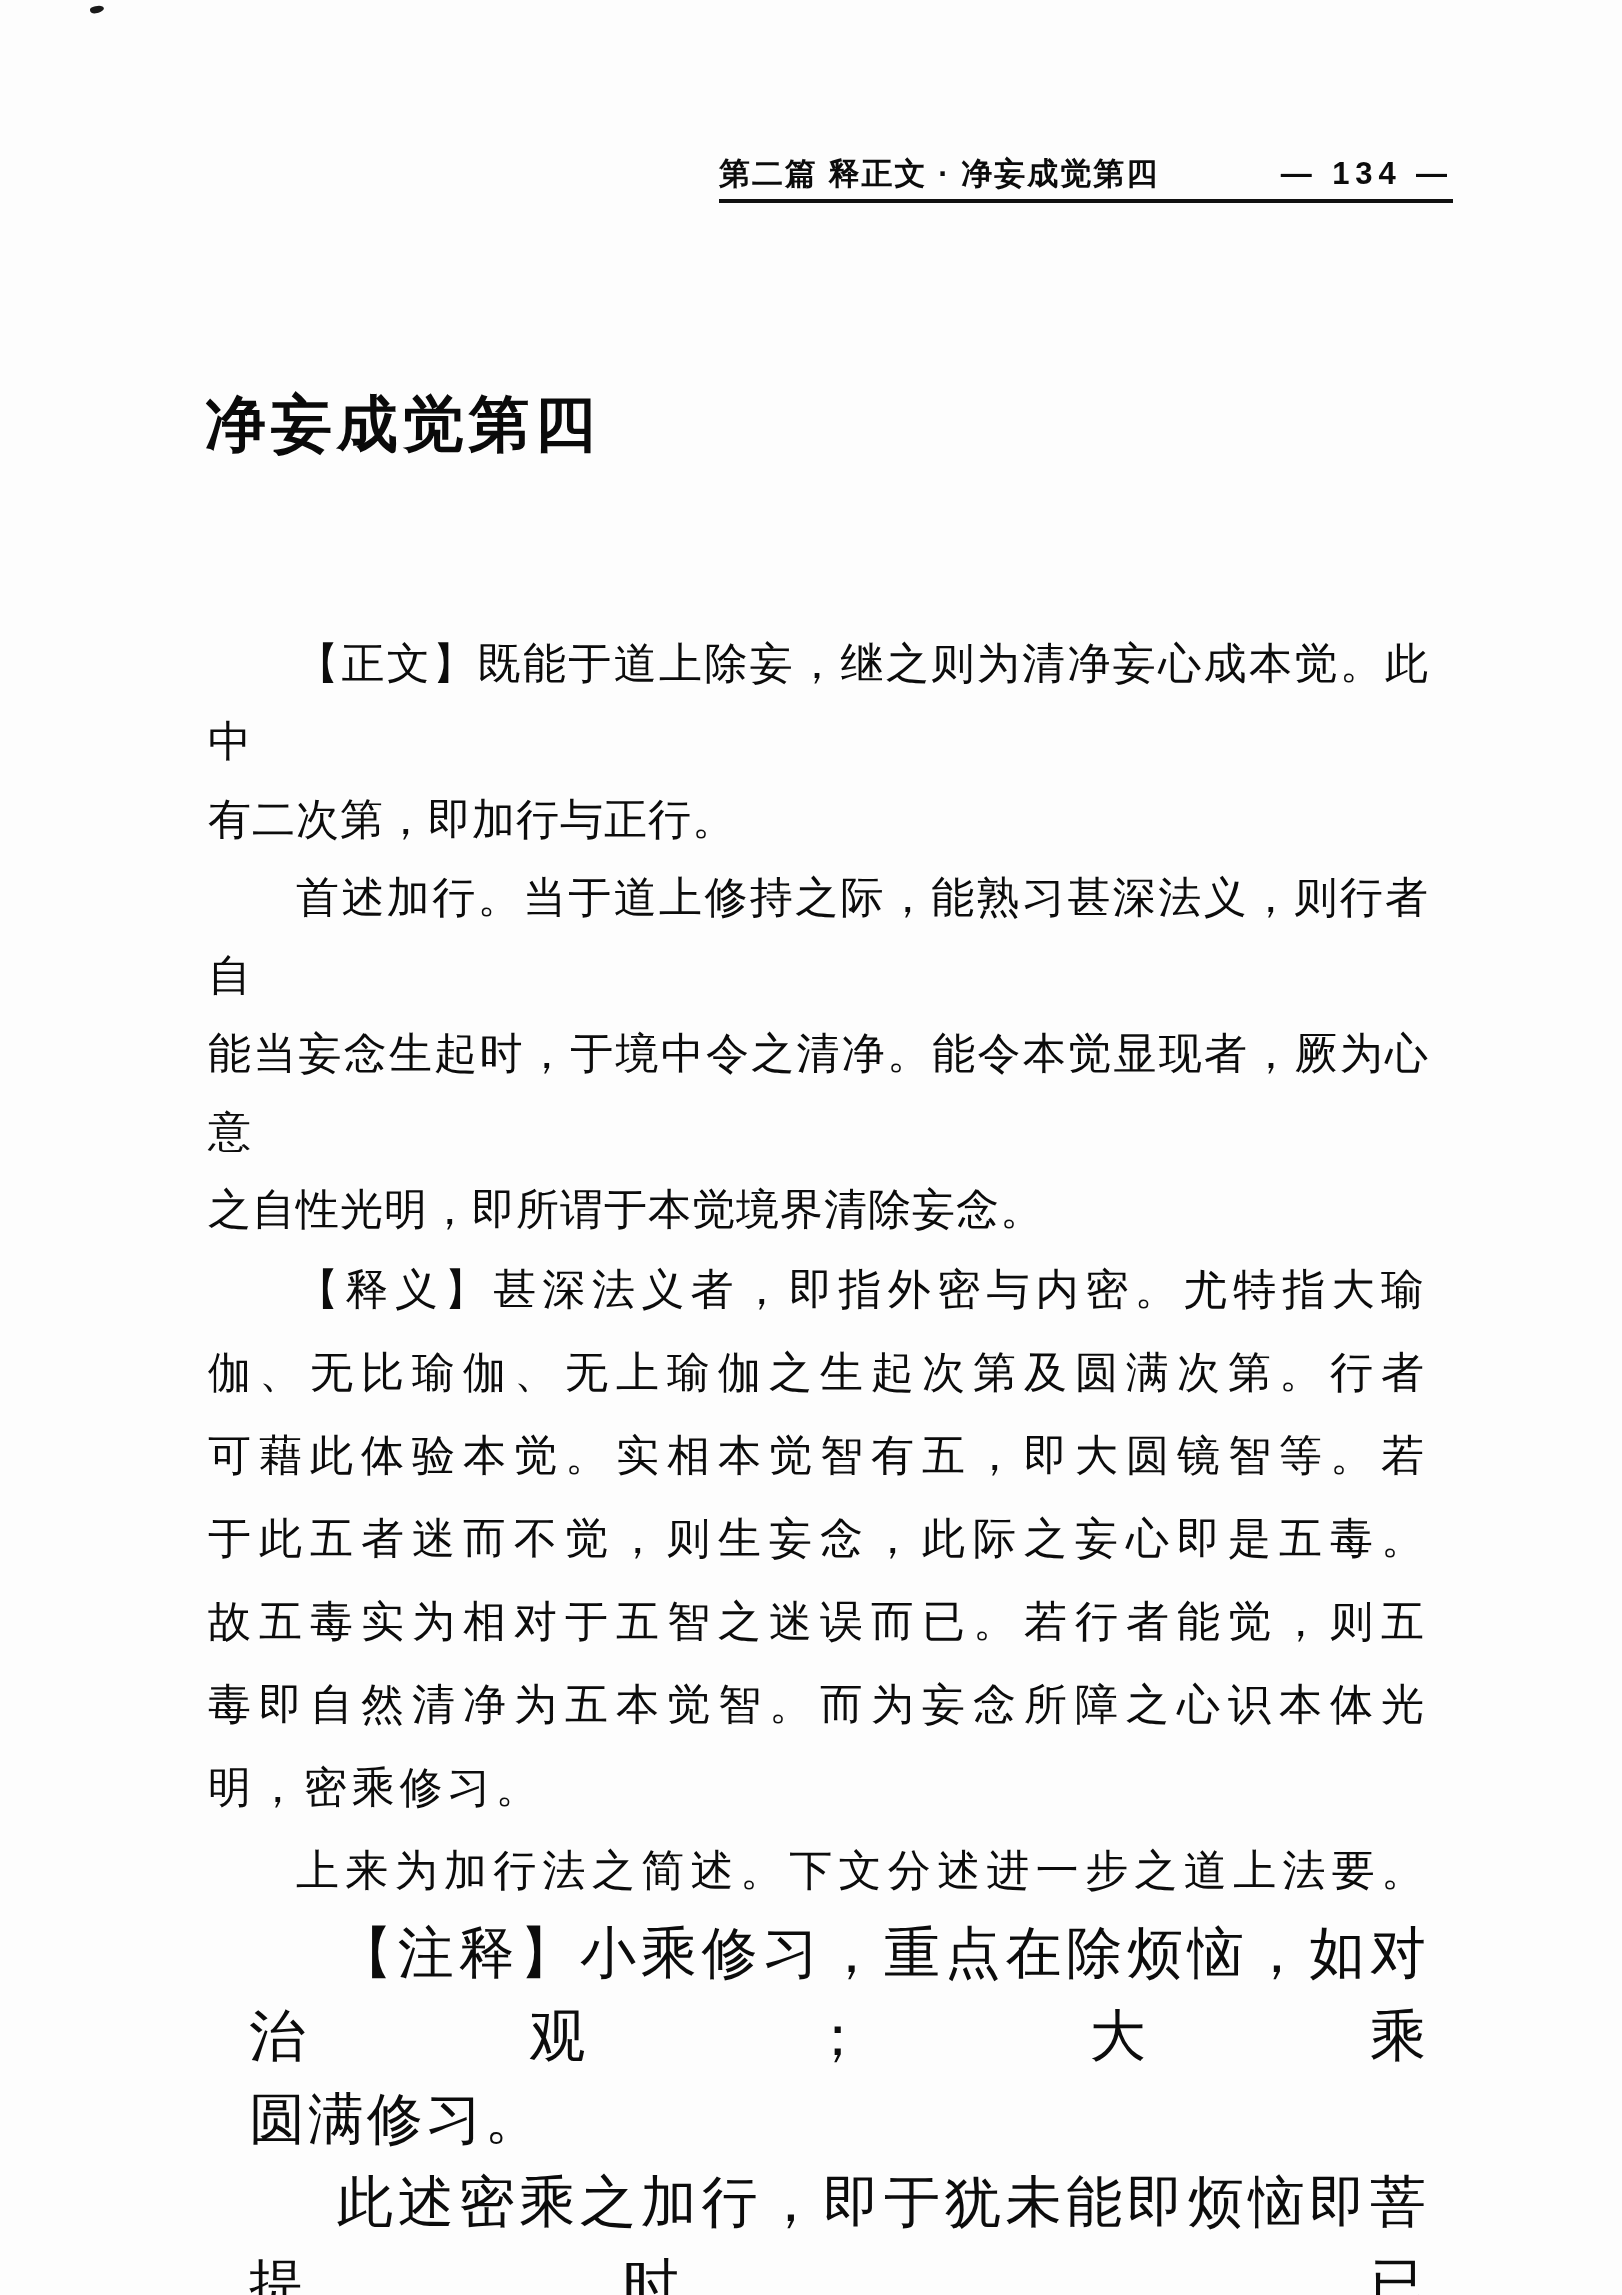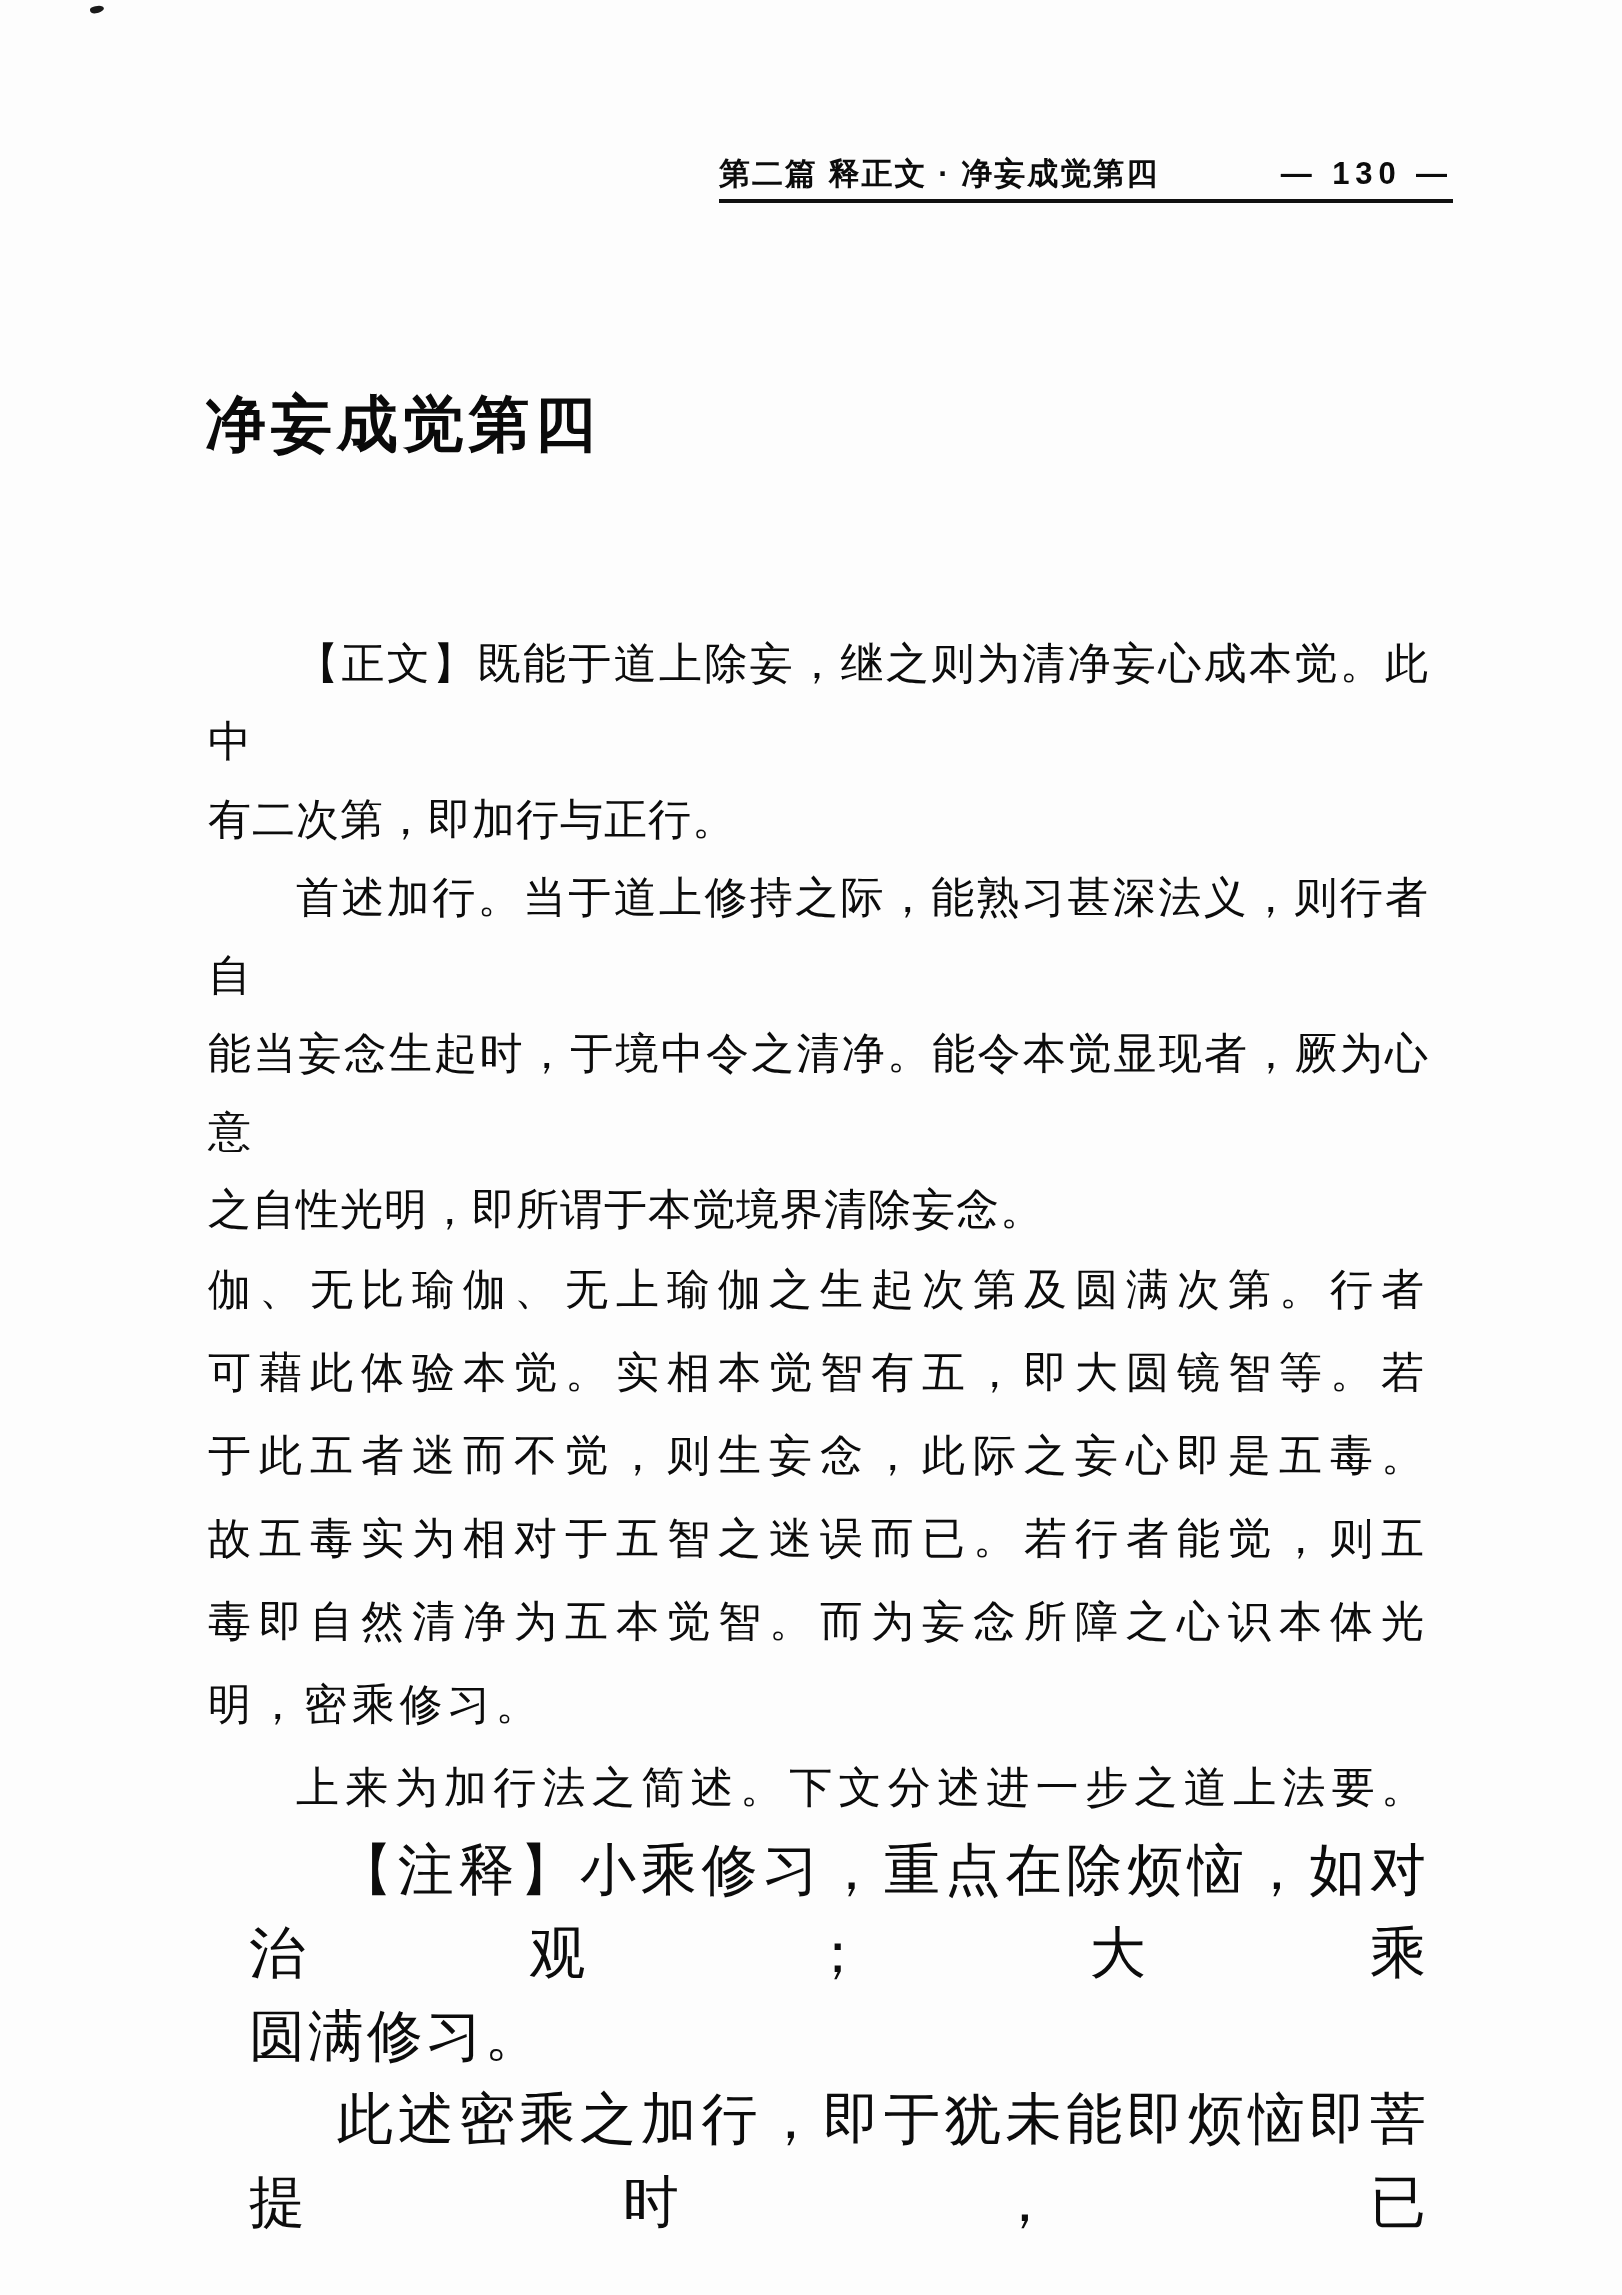--- a/index.html
+++ b/index.html
@@ -97,36 +97,37 @@
 </style>
 </head>
 <body>
 
 <div class="page">
 
   <div class="speck"></div>
 
   <div class="running-header">
     <span>第二篇 释正文 · 净妄成觉第四</span>
-    <span class="pageno">— 130 —</span>
+    <span class="pageno">— 134 —</span>
   </div>
 
   <h1 class="chapter-title">净妄成觉第四</h1>
 
   <div class="body-text">
       <div class="para hei">
         <div class="line fill ind">【正文】既能于道上除妄，继之则为清净妄心成本觉。此中</div>
         <div class="line short">有二次第，即加行与正行。</div>
       </div>
       <div class="para hei">
         <div class="line fill ind">首述加行。当于道上修持之际，能熟习甚深法义，则行者自</div>
         <div class="line fill">能当妄念生起时，于境中令之清净。能令本觉显现者，厥为心意</div>
         <div class="line short">之自性光明，即所谓于本觉境界清除妄念。</div>
       </div>
       <div class="para kai">
+        <div class="line fill ind">【释义】甚深法义者，即指外密与内密。尤特指大瑜</div>
         <div class="line fill">伽、无比瑜伽、无上瑜伽之生起次第及圆满次第。行者</div>
         <div class="line fill">可藉此体验本觉。实相本觉智有五，即大圆镜智等。若</div>
         <div class="line fill">于此五者迷而不觉，则生妄念，此际之妄心即是五毒。</div>
         <div class="line fill">故五毒实为相对于五智之迷误而已。若行者能觉，则五</div>
         <div class="line fill">毒即自然清净为五本觉智。而为妄念所障之心识本体光</div>
         <div class="line short">明，密乘修习。</div>
       </div>
       <div class="para kai">
         <div class="line fill ind">上来为加行法之简述。下文分述进一步之道上法要。</div>
       </div>

